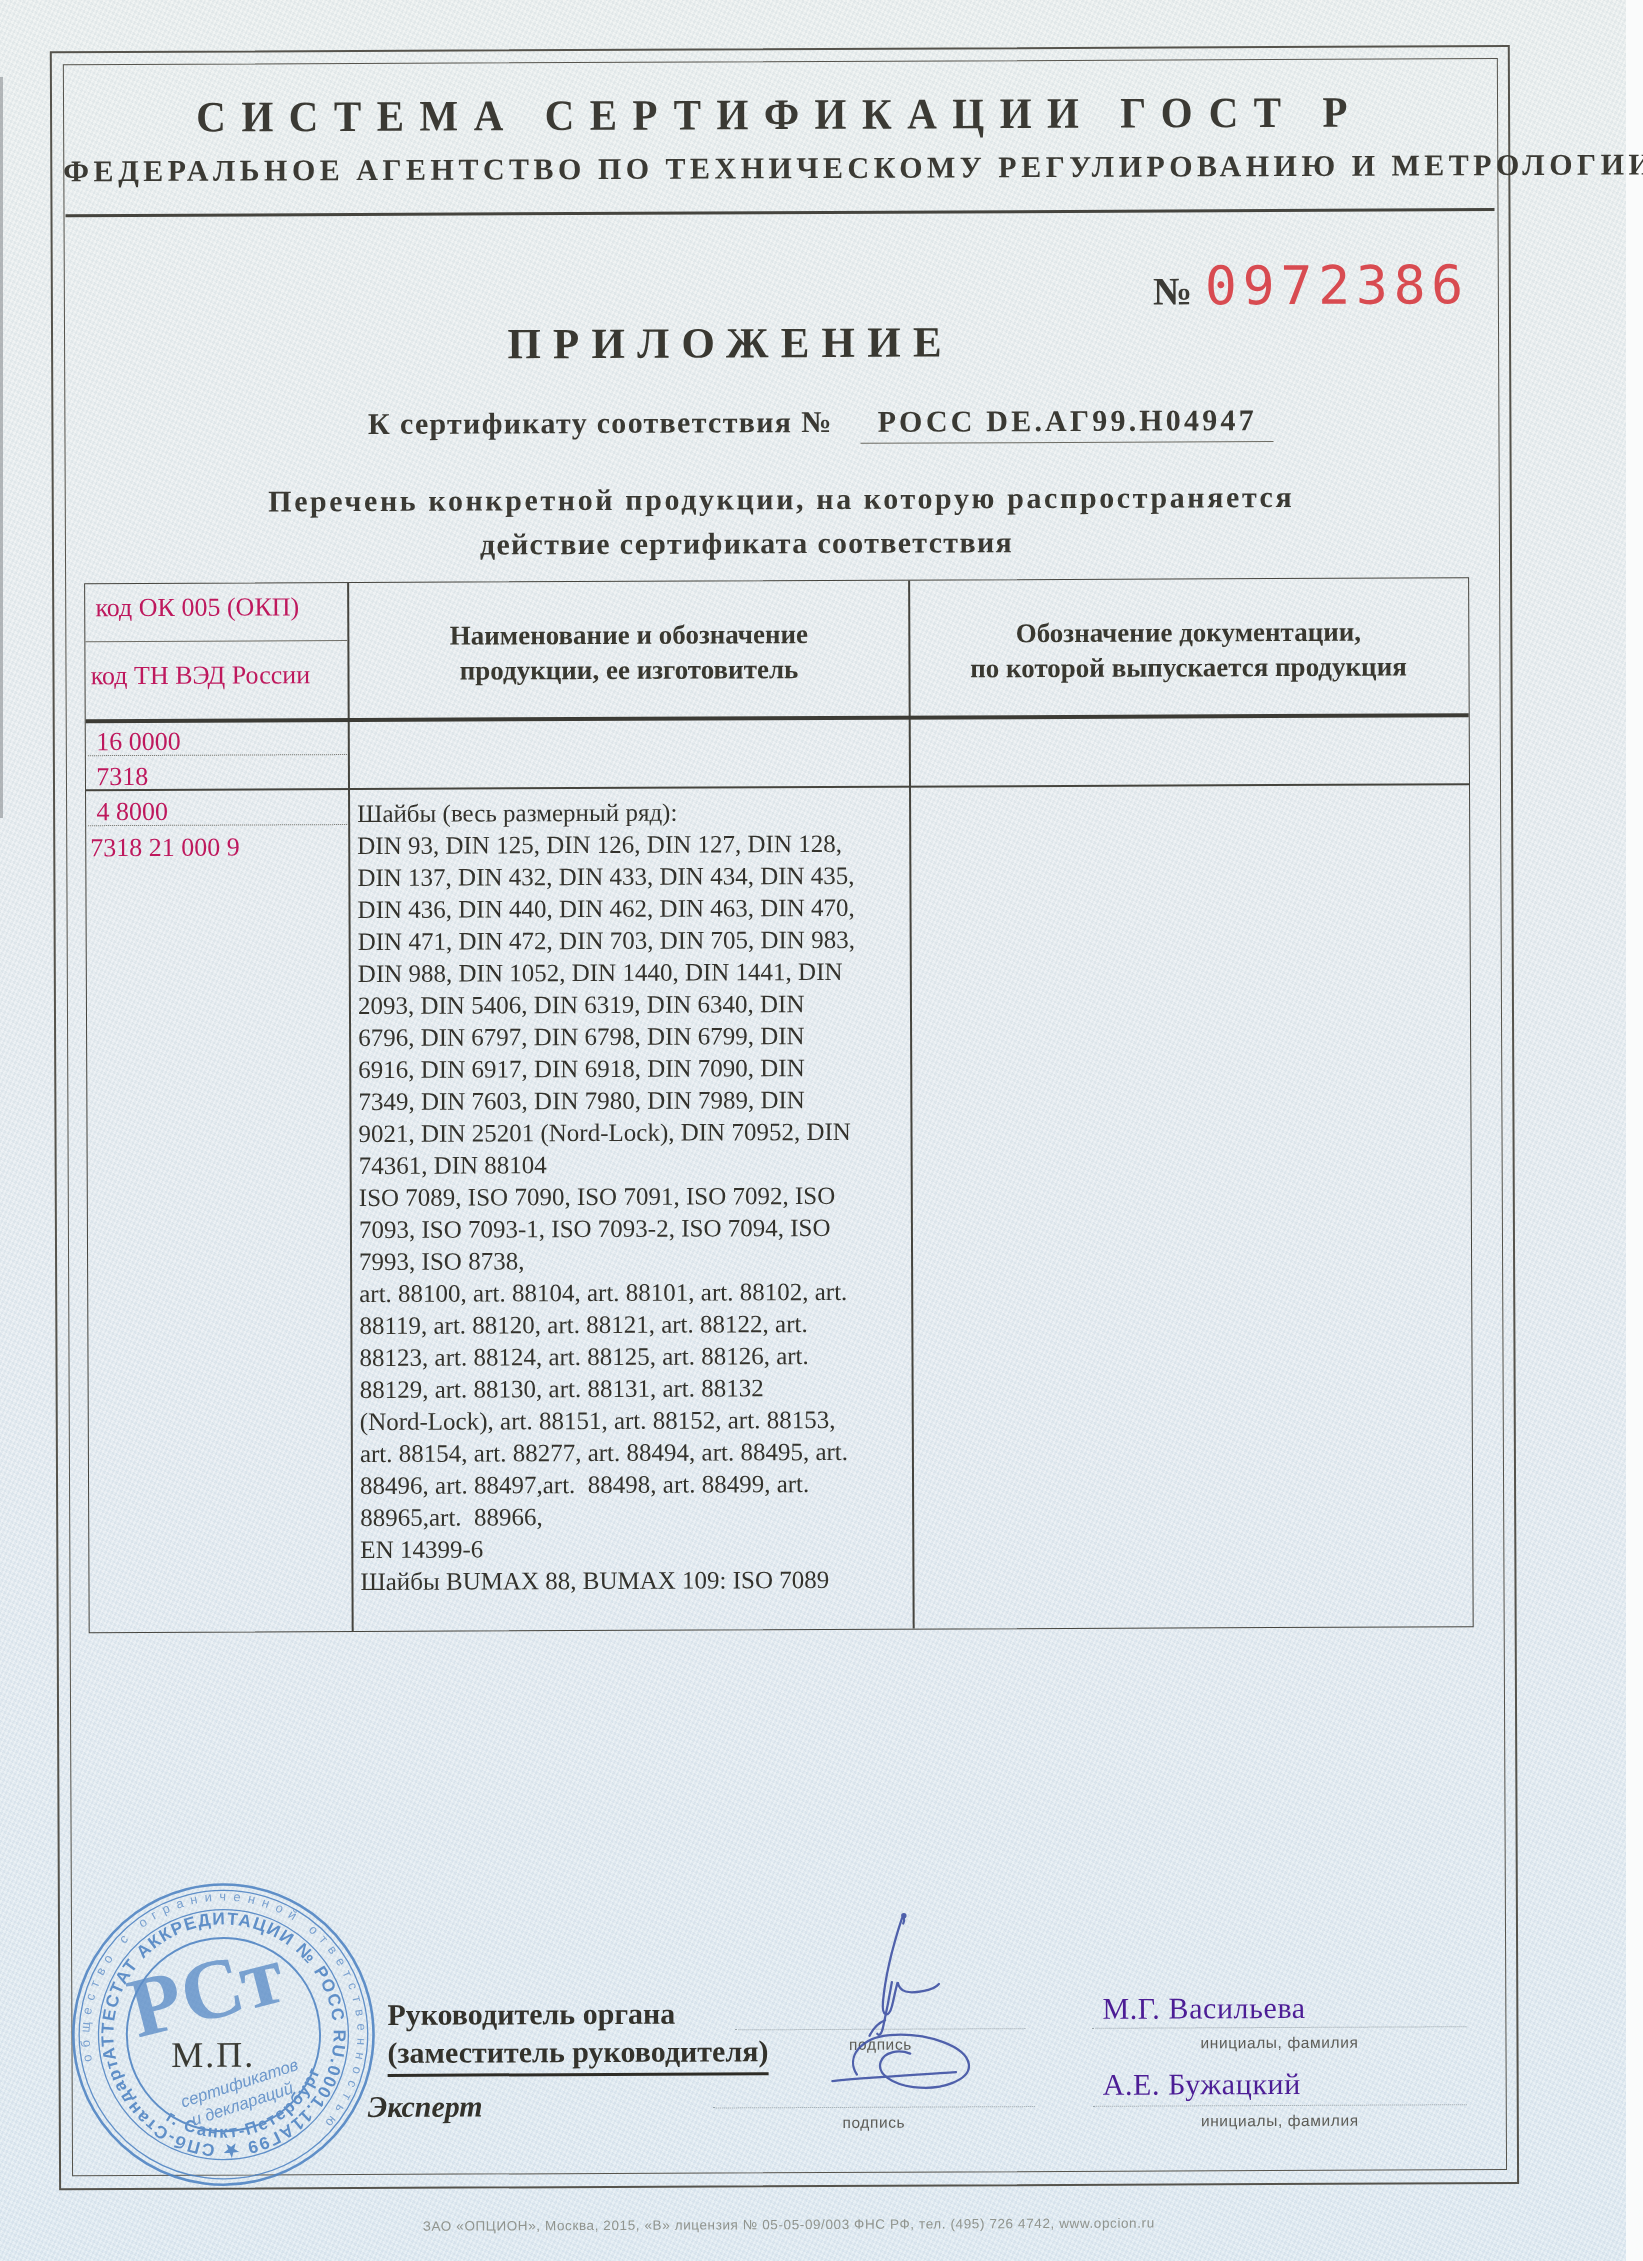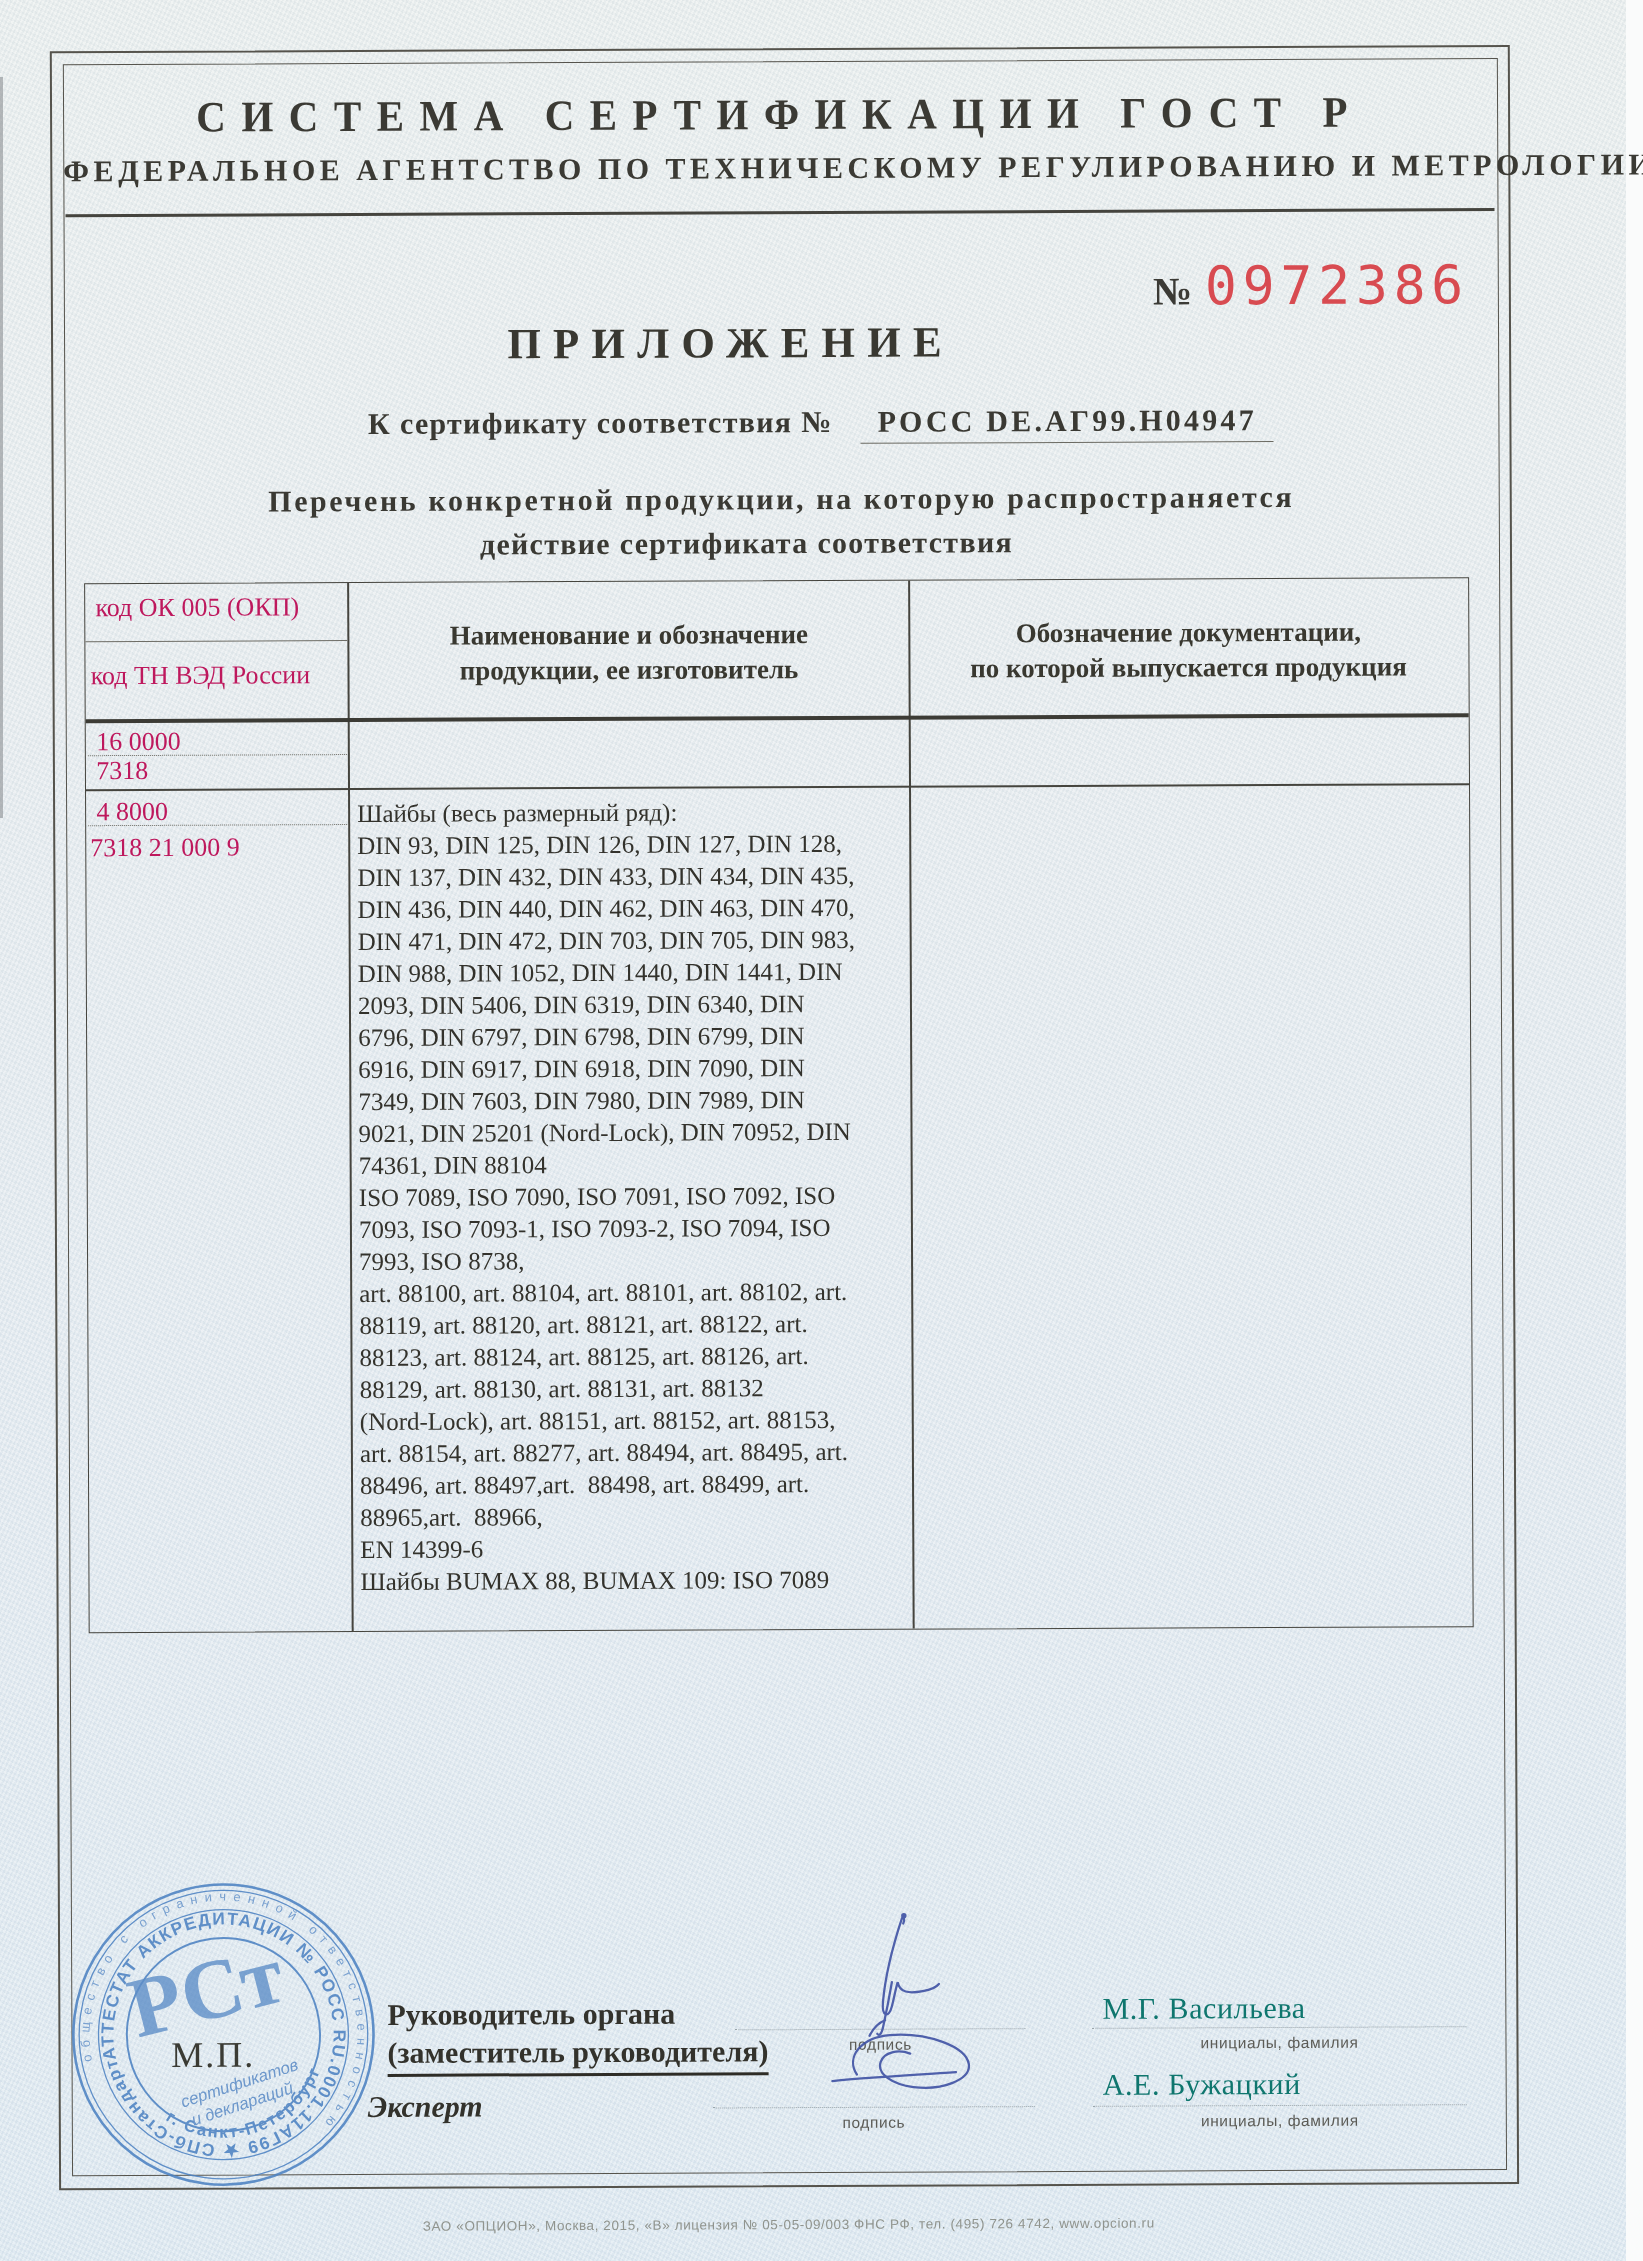--- a/index.html
+++ b/index.html
@@ -39,39 +39,39 @@
   .tbl .c1div{position:absolute;left:0;top:57px;width:262px;height:1.3px;background:#6e6d66;}
   .tbl .dot1{position:absolute;left:1.9px;top:171px;width:259px;border-top:1.9px dotted #6f6e67;}
   .tbl .dot2{position:absolute;left:1.9px;top:241px;width:259px;border-top:1.9px dotted #6f6e67;}
   .cell{position:absolute;font-size:26px;color:#be185d;white-space:pre-wrap;}
   .c1h1{left:10.3px;top:9px;}
   .c1h2{left:5.2px;top:77px;}
   .colhdr{top:36px;text-align:center;font-weight:bold;font-size:27px;line-height:35px;color:#393830;}
   .c2h{left:264px;width:559px;}
   .c3h{left:825px;width:556px;}
   .r1okp{left:10.3px;top:143px;}
-  .r1tnved{left:10.3px;top:172px;}
+  .r1tnved{left:10.3px;top:178px;}
   .r2okp{left:10.3px;top:213px;}
   .r2tnved{left:4px;top:249px;}
   .product{left:271px;top:215px;width:549px;font-size:25px;line-height:32px;color:#33322c;}
   .sig-label{font-size:30px;font-weight:bold;color:#33322c;}
   .role1a{left:384px;top:1996px;}
   .role1b{left:384px;top:2034px;border-bottom:3.2px solid #2e2d27;padding-bottom:3.9px;}
   .role2{left:364px;top:2088px;font-style:italic;}
   .sig-line{height:0;border-top:1.3px dotted #9aa4a9;}
   .line-sig1{left:732px;top:2029px;width:290px;}
   .line-sig2{left:709px;top:2107px;width:322px;}
   .line-name1{left:1089px;top:2029px;width:374px;}
   .line-name2{left:1089px;top:2107px;width:374px;}
   .tiny{font-family:"Liberation Sans","DejaVu Sans",sans-serif;font-size:15.5px;color:#5c5c57;letter-spacing:0.6px;}
   .lbl-sign1{left:732px;top:2036px;width:290px;text-align:center;}
   .lbl-sign2{left:709px;top:2114px;width:322px;text-align:center;}
   .lbl-name1{left:1089px;top:2036px;width:374px;text-align:center;}
   .lbl-name2{left:1089px;top:2114px;width:374px;text-align:center;}
-  .name{font-size:30px;color:#0f766e;letter-spacing:0.6px;}
+  .name{font-size:30px;color:#4c1d95;letter-spacing:0.6px;}
   .name1{left:1099px;top:1993px;}
   .name2{left:1099px;top:2069px;text-align:right;}
   .footer{left:68px;top:2217px;width:1433px;text-align:center;font-family:"Liberation Sans","DejaVu Sans",sans-serif;font-size:13.5px;color:#90948e;letter-spacing:0.6px;}
   .edge-right{left:1626px;top:0;width:18px;height:2261px;background:#fafbfb;}
   .scan-sliver{left:0;top:77px;width:3.2px;height:741px;background:#83878a;opacity:.55;}
 </style>
 </head>
 <body>
 
 <div class="texture"></div>

